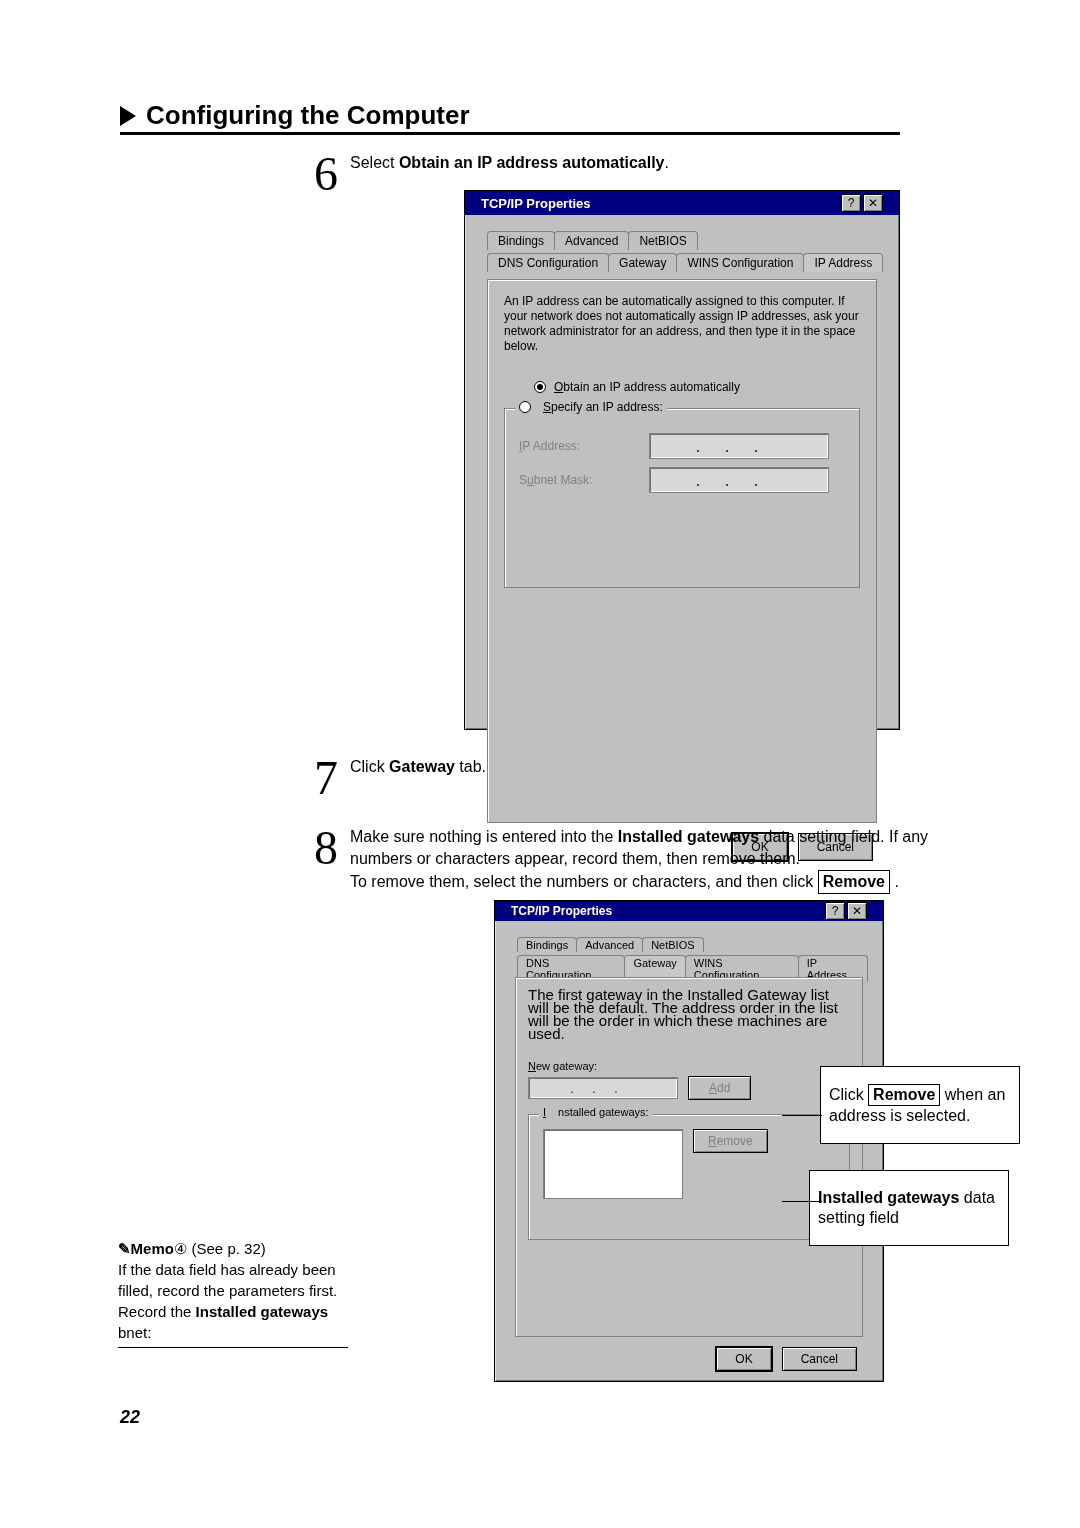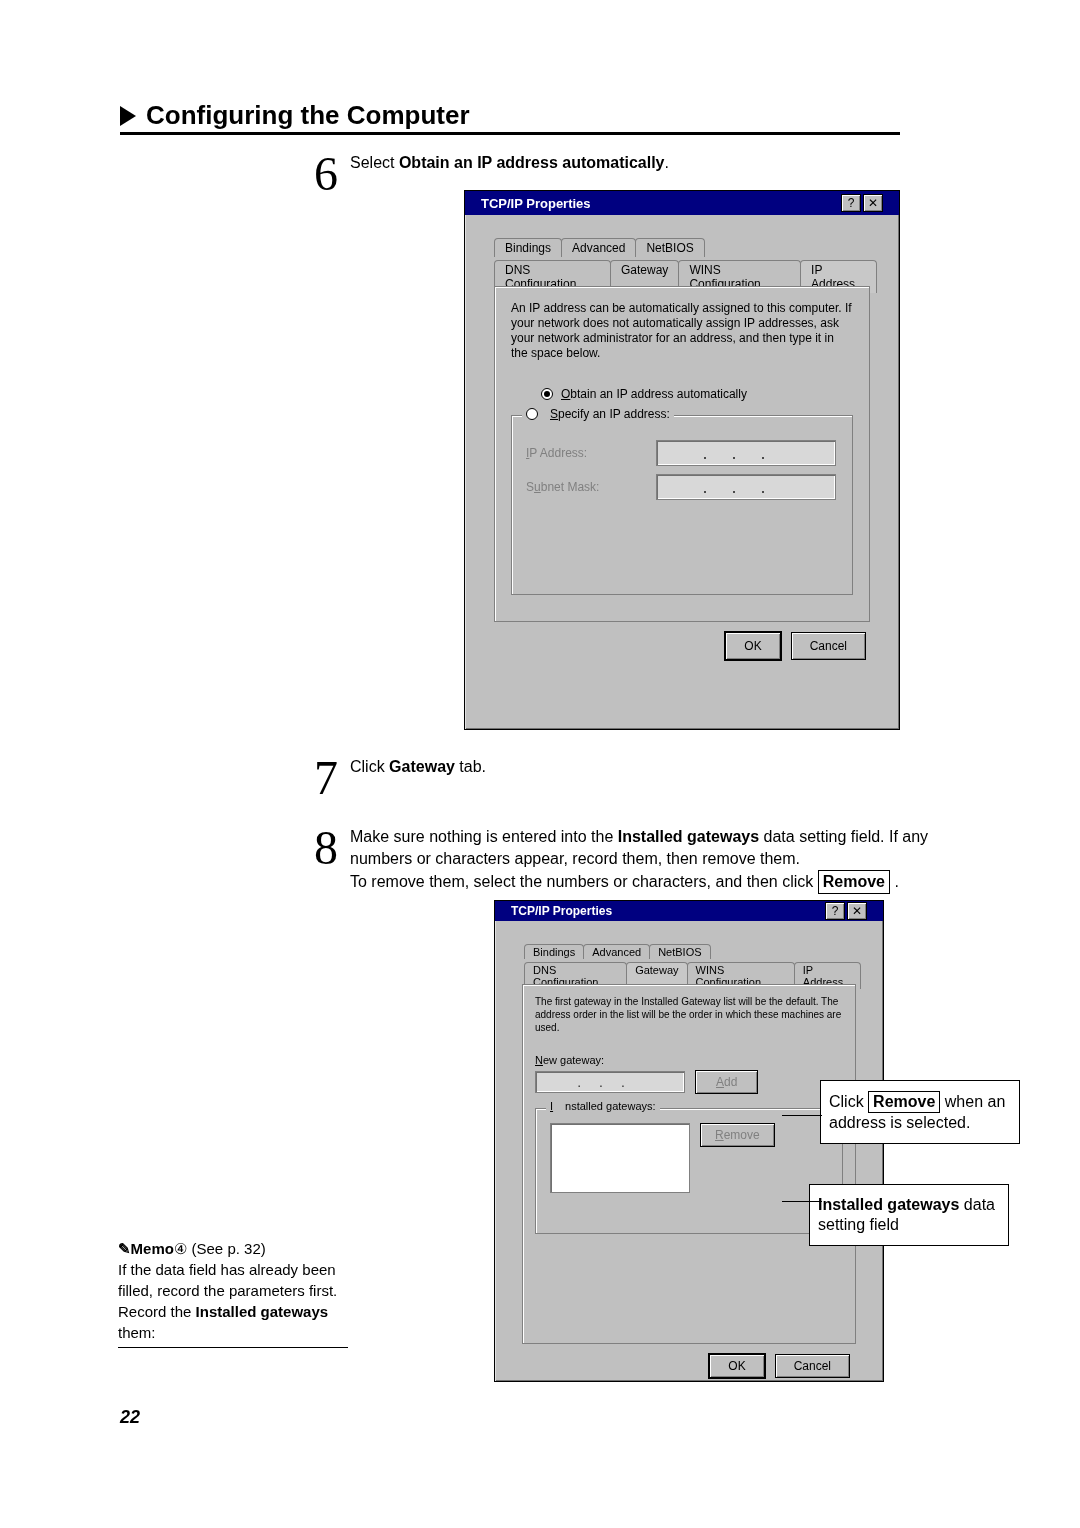--- a/index.html
+++ b/index.html
@@ -85,21 +85,21 @@
     background: #c0c0c0;
     border: 1px solid #000;
     box-shadow: inset 1px 1px 0 #fff, inset -1px -1px 0 #808080;
     color: #000;
     font-size: 12px; line-height: 16px; text-align: center;
     margin-left: 2px;
   }
 
   .dlg1-body, .dlg2-body {
     position: relative;
-    padding: 23px;
+    padding: 16px;
   }
 
   
   .tabrow {
     position: relative;
     height: 48px;
     font-size: 12px;
   }
   .trow1, .trow2 {
     display: flex;
@@ -198,42 +198,42 @@
     background: #c0c0c0;
     border: 1px solid #000;
     box-shadow: inset 1px 1px 0 #e0e0e0, inset -1px -1px 0 #707070;
     font-family: "Microsoft Sans Serif", Arial, sans-serif;
   }
   .dlg2 .titlebar { height: 20px; font-size: 12px; }
   .dlg2 .tabrow { height: 40px; font-size: 11px; }
   .dlg2 .trow2 { top: 18px; }
   .dlg2 .tab { padding: 1px 8px; }
   .dlg2 .tabpanel { margin: 0 4px 4px 4px; padding: 10px 12px; }
-  .dlg2 .info-text { font-size: 10px; line-height: 13px; margin-bottom: 20px; }
+  .dlg2 .info-text { font-size: 15px; line-height: 13px; margin-bottom: 20px; }
   .dlg2 .label11 { font-size: 11px; }
   .dlg2 .ipfield { width: 150px; height: 22px; font-size: 14px; letter-spacing: 18px; }
   .dlg2 .groupbox { padding: 14px 14px 40px 14px; min-height: 120px; }
 
   
   .side-note {
     position: absolute;
     left: 118px;
     bottom: 180px;
     width: 230px;
     font-size: 15px;
     line-height: 21px;
   }
   .side-note .noteline { border-top: 1px solid #000; margin-top: 4px; }
 
   
   .callout {
     position: absolute;
     border: 1px solid #000;
     background: #fff;
-    padding: 10px 8px;
+    padding: 17px 8px;
     font-size: 16px;
     line-height: 20px;
     width: 200px;
   }
   .callout1 { right: 60px; bottom: 384px; }
   .callout2 { right: 71px; bottom: 282px; }
 
   .callout-rule {
     position: absolute;
     border-top: 1px solid #000;
@@ -287,21 +287,21 @@
         <div class="tab">Advanced</div>
         <div class="tab">NetBIOS</div>
       </div>
       <div class="trow2">
         <div class="tab">DNS Configuration</div>
         <div class="tab">Gateway</div>
         <div class="tab">WINS Configuration</div>
         <div class="tab sel">IP Address</div>
       </div>
     </div>
-    <div class="tabpanel" style="height:336px">
+    <div class="tabpanel" style="height:544px">
       <div class="info-text">An IP address can be automatically assigned to this computer. If your network does not automatically assign IP addresses, ask your network administrator for an address, and then type it in the space below.</div>
 
       <div class="radio-line">
         <span class="radio on"></span>
         <span><u>O</u>btain an IP address automatically</span>
       </div>
 
       <div class="groupbox" style="margin-top:14px; height:180px">
         <div class="legend">
           <span class="radio"></span>
@@ -387,21 +387,21 @@
       <div class="btn primary" style="height:24px">OK</div>
       <div class="btn" style="height:24px">Cancel</div>
     </div>
   </div>
 </div>
 
 <div class="side-note">
   <br>
   <span><b><span>✎Memo</span></b><span>④</span></span><span> (See p. 32)</span><br>
   <span>If the data field has already been filled, record the parameters first.</span><br>
-  <span>Record the </span><b>Installed gateways</b><span> them:</span>
+  <span>Record the </span><b>Installed gateways</b><span> bnet:</span>
   <div class="noteline"></div>
 </div>
 
 <div class="callout callout1">
   <span>Click </span><span class="pill-chars">Remove</span><span> when an address is selected.</span>
 </div>
 <div class="callout-rule lead1"></div>
 
 <div class="callout callout2">
   <b>Installed gateways</b><span> data setting field</span>

